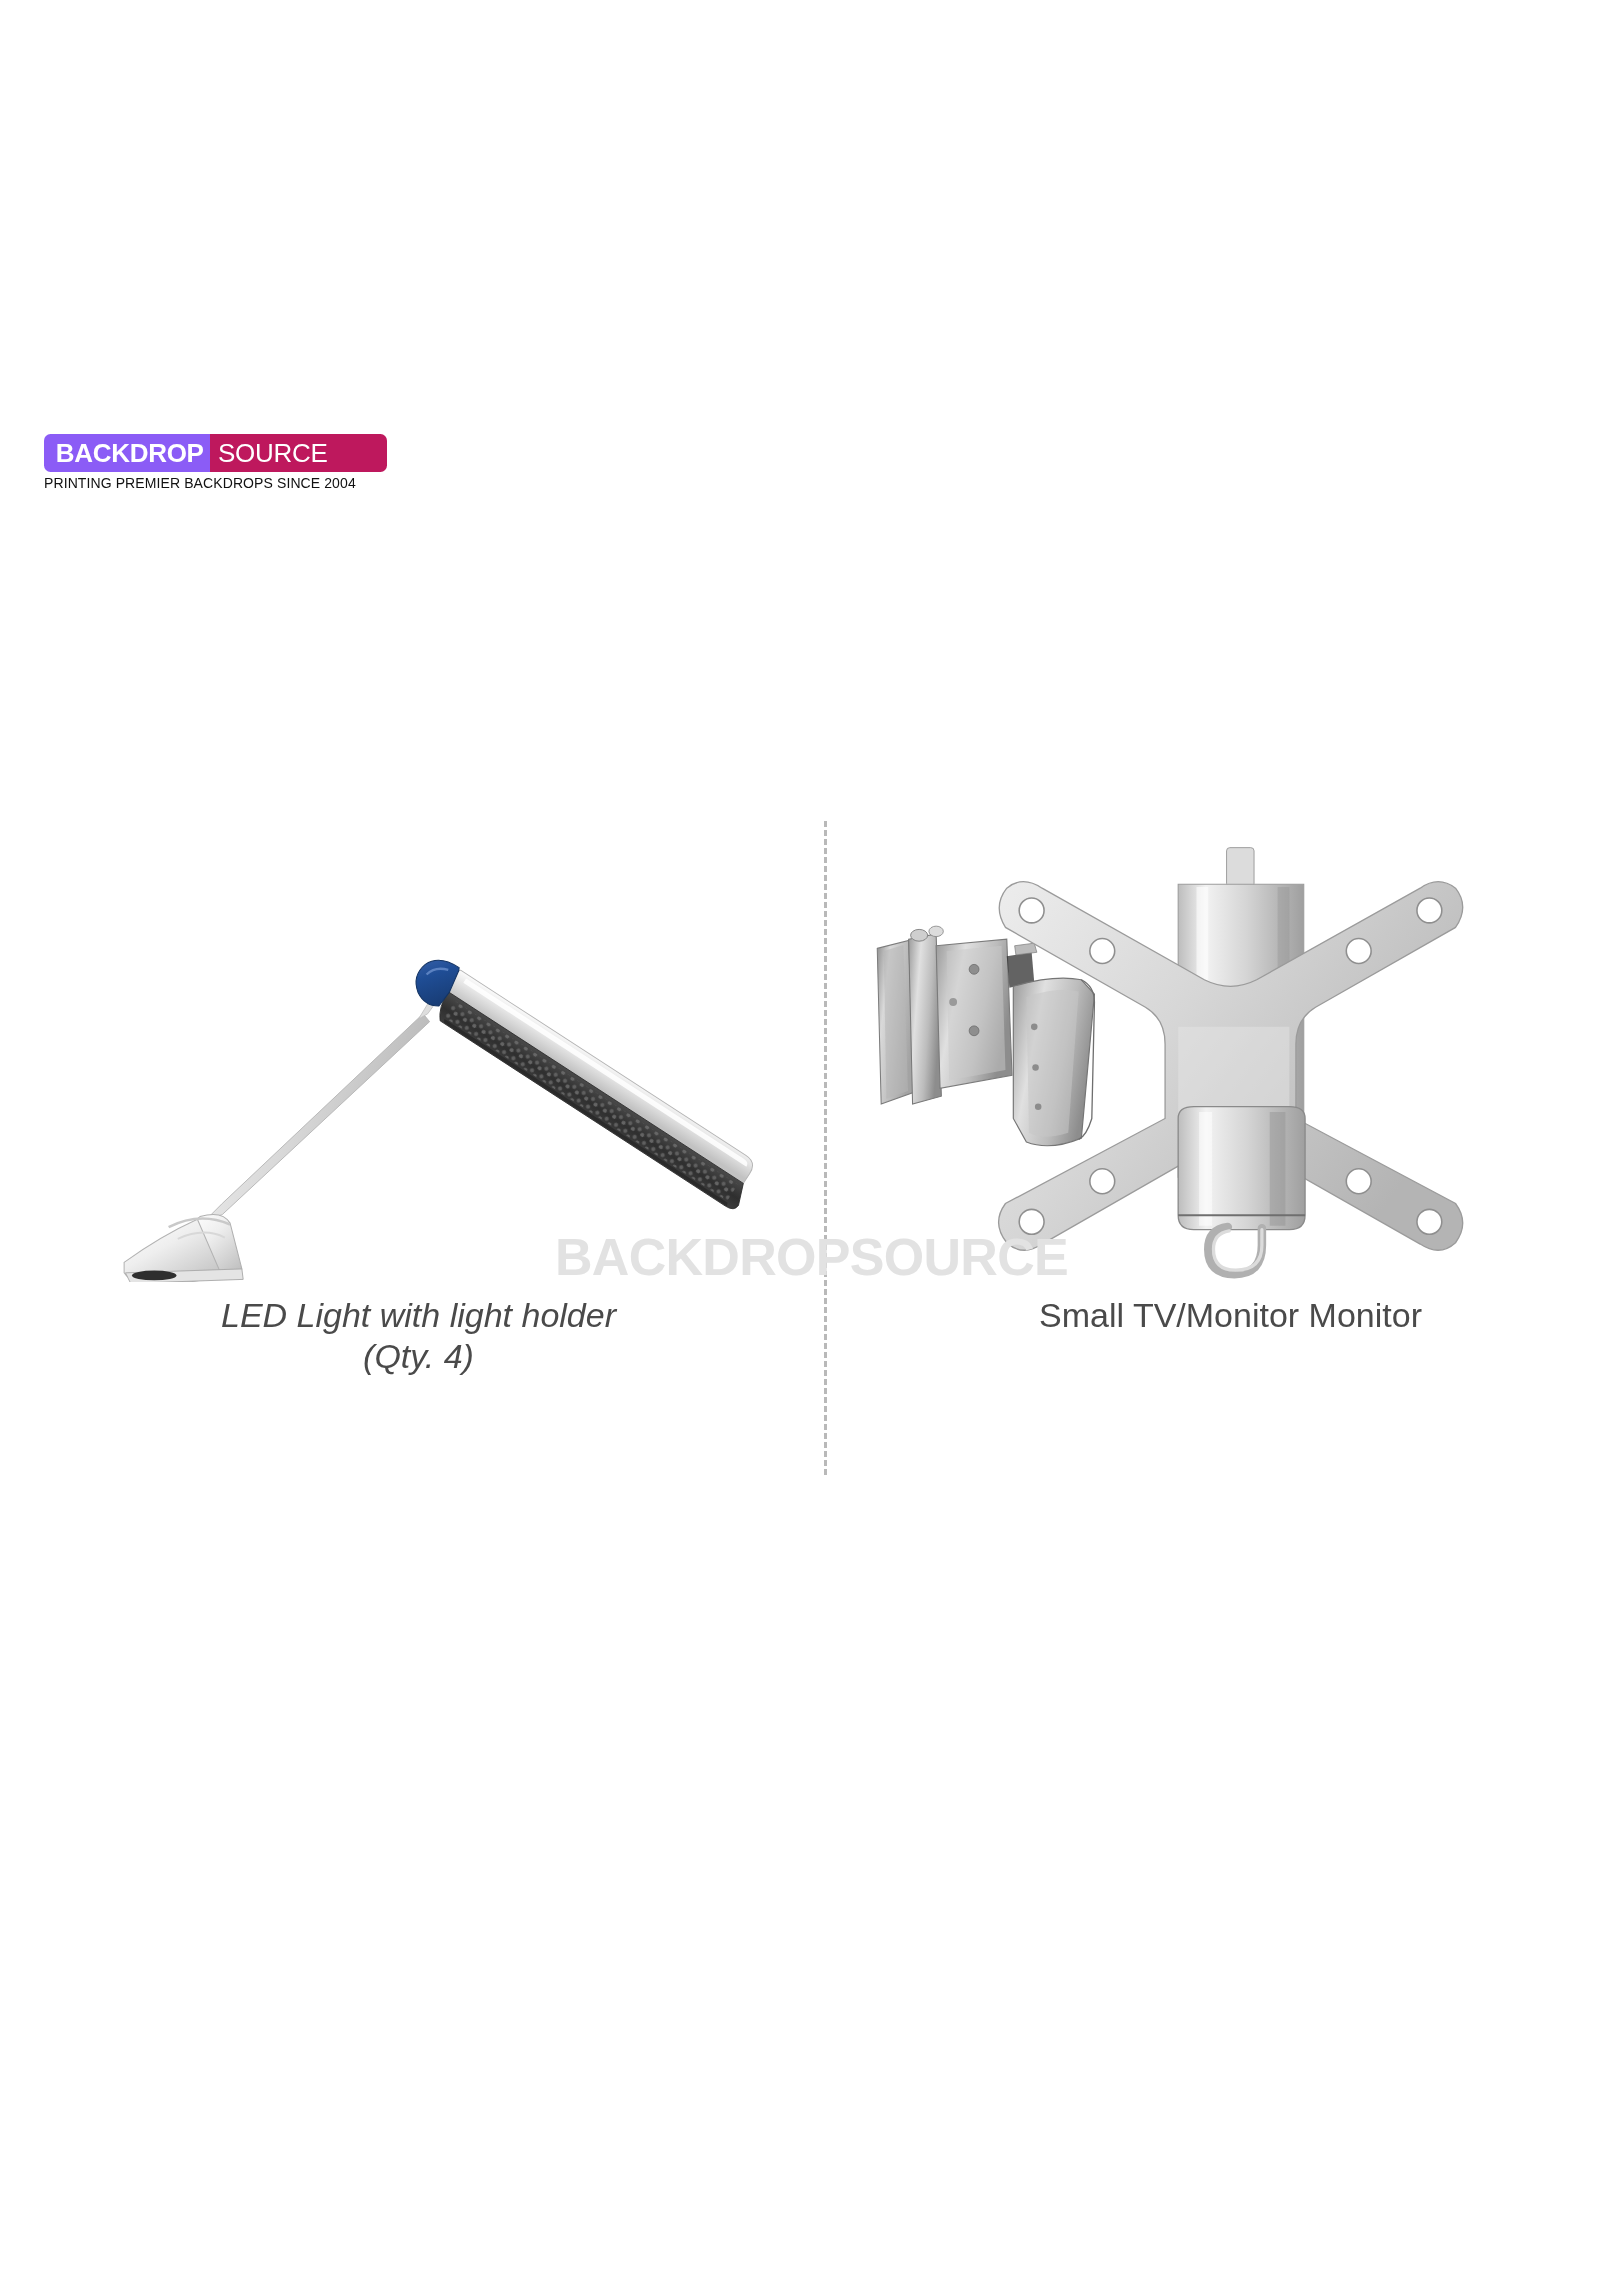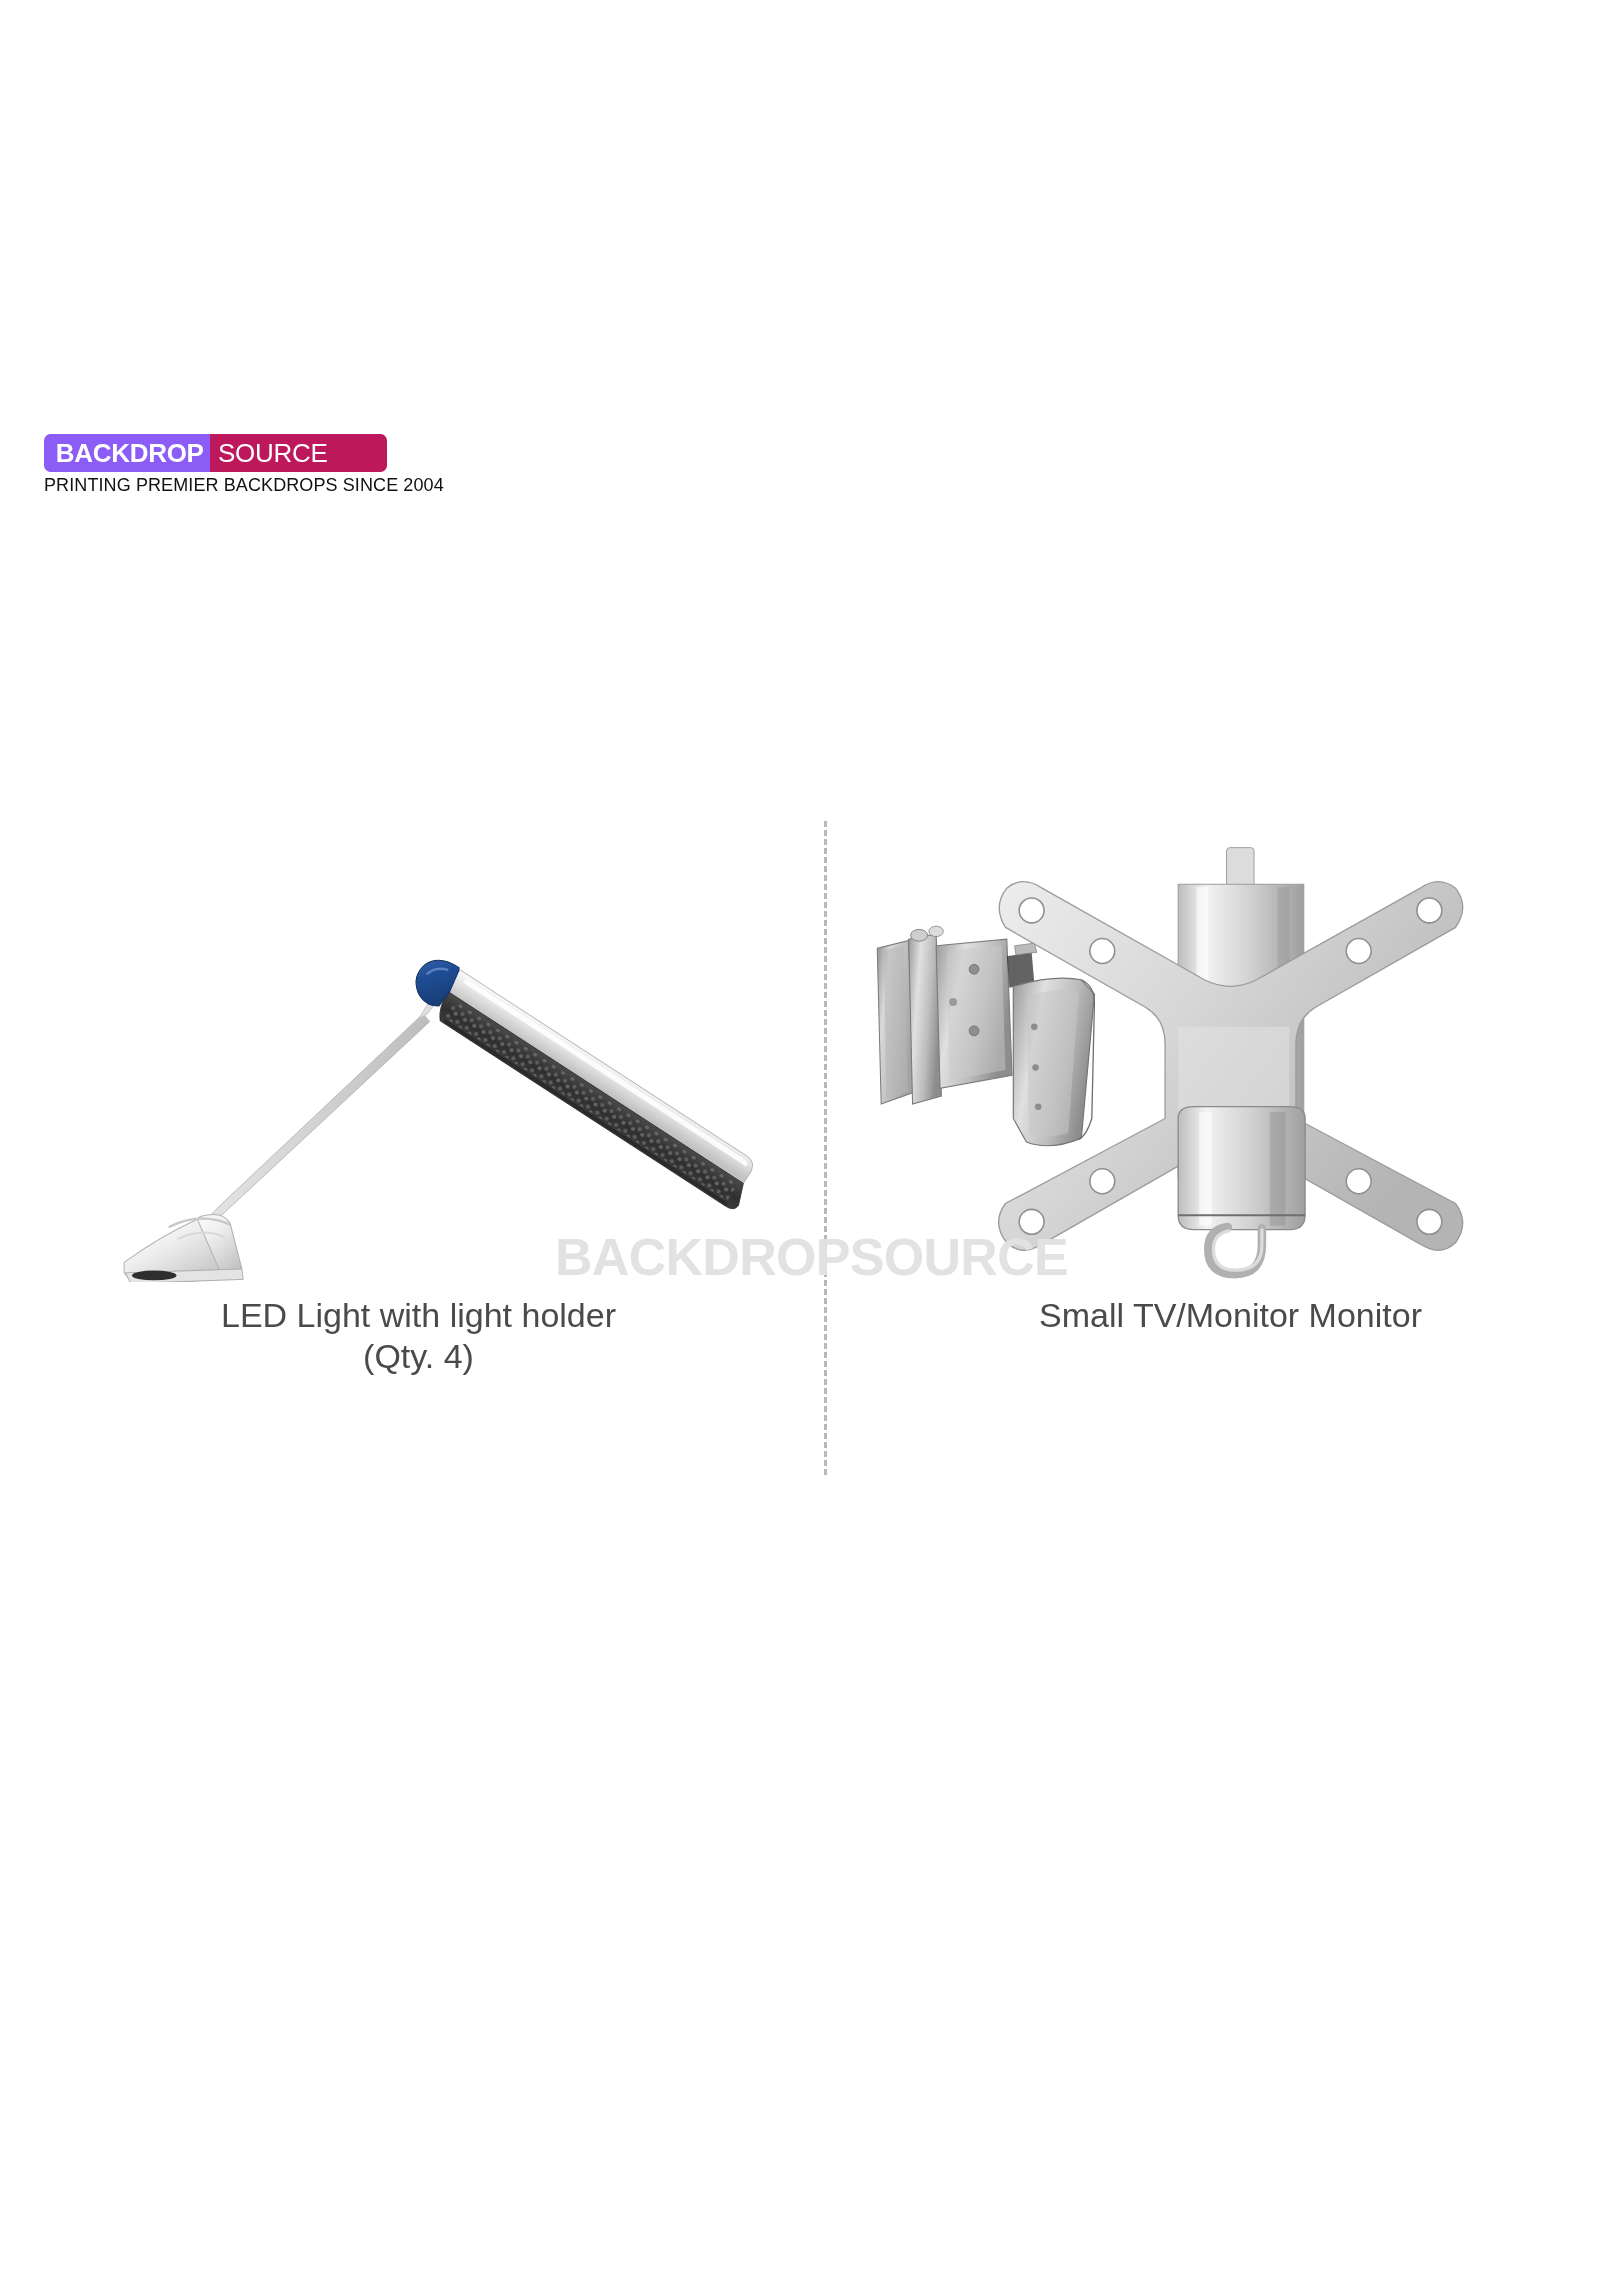--- a/index.html
+++ b/index.html
@@ -51,21 +51,21 @@
     flex: 1;
     padding: 0 9.2px 0 7.9px;
     font-size: 26px;
     font-weight: 400;
     letter-spacing: -0.3px;
     line-height: 1;
     font-family: "Liberation Sans", sans-serif;
   }
   .logo-tagline {
     margin-top: 2.6px;
-    font-size: 18px;
+    font-size: 14px;
     color: #111111;
     letter-spacing: 0.1px;
     white-space: nowrap;
     font-family: "Liberation Sans", sans-serif;
   }
 
   
   #parts-stage {
     position: absolute;
     left: 0;
@@ -84,21 +84,21 @@
     border-left: 3.3px dashed #b9b9b9;
   }
 
   
   .part-column {
     position: absolute;
     top: 0;
     width: 785px;
     height: 694px;
   }
-  #part-column-left  { left: 26px;   }
+  #part-column-left  { left: 26px; font-style: italic;   }
   #part-column-right { left: 838px; }
 
   .part-figure {
     position: absolute;
     left: 0;
     top: 0;
     width: 785px;
     height: 471px;
   }
   .part-caption {

